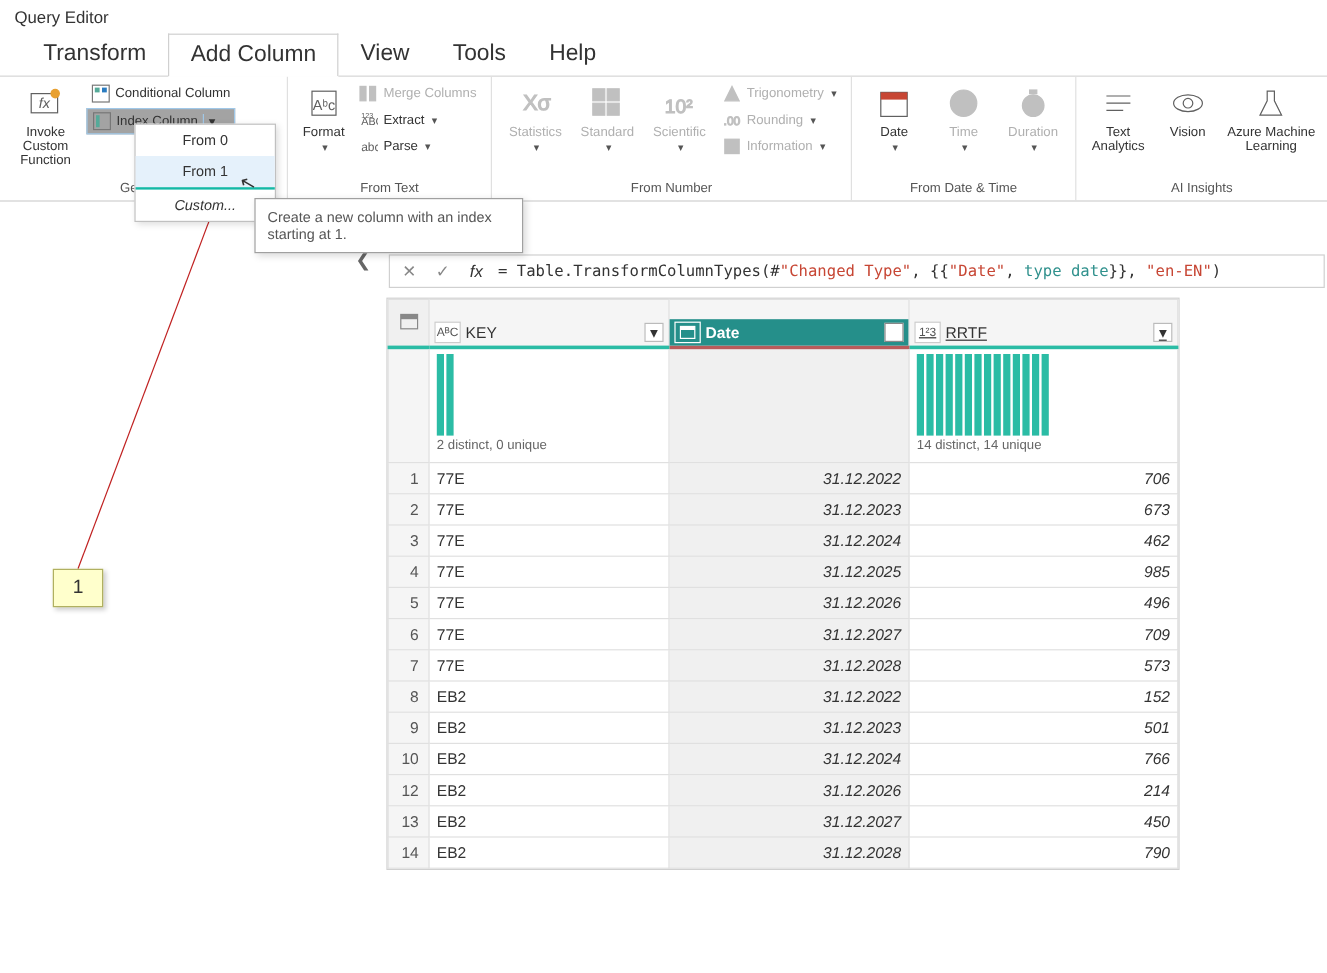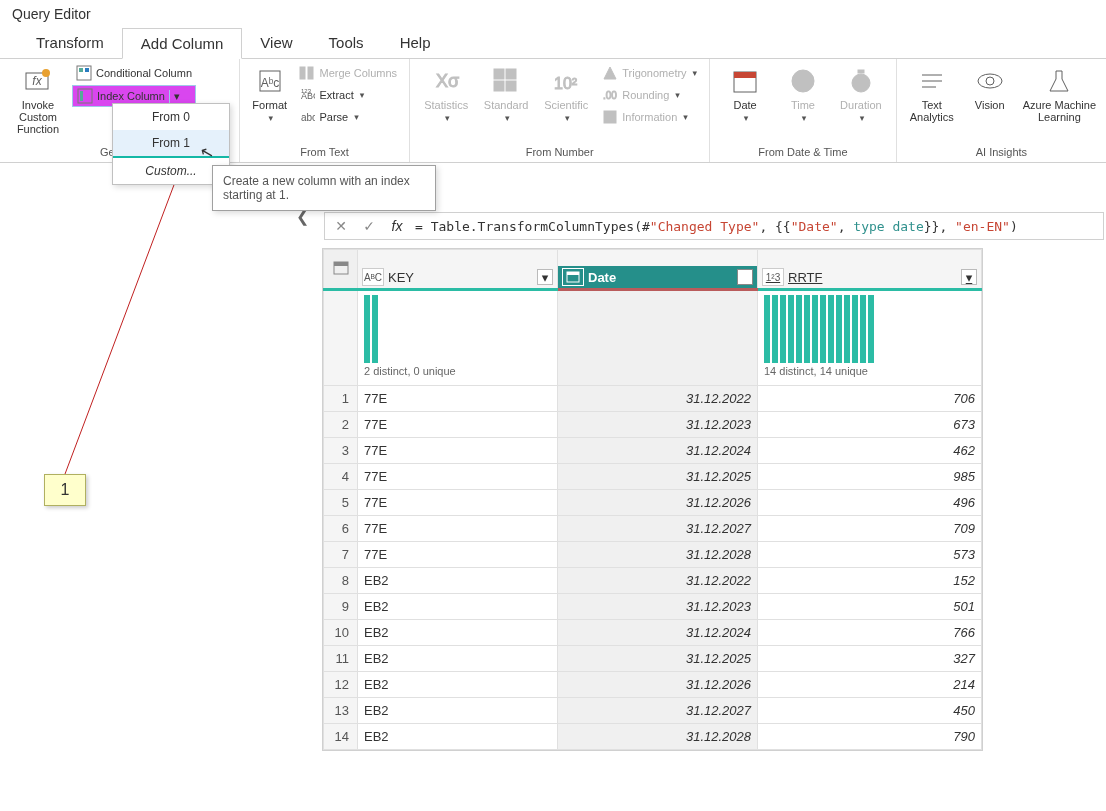--- a/index.html
+++ b/index.html
@@ -1,20 +1,20 @@
 <!DOCTYPE html>
 <html><head>
 <meta charset="utf-8">
 <style>
 * { margin: 0; padding: 0; box-sizing: border-box; }
 body { font-family: "Segoe UI", Tahoma, sans-serif; font-size: 12px; background: #fff; color: #333; width: 1106px; height: 811px; overflow: hidden; position: relative; }
 
 .title-bar { padding: 6px 12px; font-size: 14px; }
 .menu-bar { display: flex; gap: 0; border-bottom: 1px solid #d0d0d0; padding-left: 18px; }
-.menu-item { padding: 6px 18px; cursor: pointer; font-size: 15px; }
+.menu-item { padding: 6px 18px; cursor: pointer; font-size: 19px; }
 .menu-item.active { background: #fff; border: 1px solid #d0d0d0; border-bottom: 1px solid #fff; margin-bottom: -1px; }
 
 .ribbon { display: flex; border-bottom: 1px solid #d0d0d0; height: 104px; background: #fff; }
 .ribbon-group { border-right: 1px solid #e0e0e0; display: flex; flex-direction: column; justify-content: space-between; padding: 4px 8px 2px; position: relative; }
 .ribbon-group-label { text-align: center; font-size: 11px; color: #555; padding: 2px 0; }
 .ribbon-buttons { display: flex; align-items: flex-start; gap: 4px; flex: 1; }
 .large-btn { display: flex; flex-direction: column; align-items: center; justify-content: flex-start; width: 60px; text-align: center; font-size: 11px; cursor: pointer; padding-top: 2px; gap: 2px; }
 .large-btn .icon { width: 32px; height: 32px; display: flex; align-items: center; justify-content: center; }
 .small-stack { display: flex; flex-direction: column; gap: 2px; }
 .small-btn { display: flex; align-items: center; gap: 4px; font-size: 11px; cursor: pointer; padding: 2px 4px; white-space: nowrap; }
@@ -100,21 +100,21 @@
         <div class="small-btn">
           <span class="icon">
               <svg width="16" height="16">
                 <rect x="1" y="1" width="14" height="14" fill="none" stroke="#777"></rect>
                 <rect x="3" y="3" width="4" height="4" fill="#5a9"></rect>
                 <rect x="9" y="3" width="4" height="4" fill="#2a7cc0"></rect>
               </svg>
             </span>
           <span>Conditional Column</span>
         </div>
-        <div class="small-btn" style="border:1px solid #a0c8e8;background:#d946ef;padding:2px 4px;">
+        <div class="small-btn" style="border:1px solid #a0c8e8;background:#a3a3a3;padding:2px 4px;">
           <span class="icon">
               <svg width="16" height="16">
                 <rect x="1" y="1" width="14" height="14" fill="none" stroke="#777"></rect>
                 <rect x="3" y="3" width="3" height="10" fill="#5a9"></rect>
               </svg>
             </span>
           <span>Index Column</span>
           <span style="border-left:1px solid #a0c8e8;padding-left:4px;">▾</span>
         </div>
       </div>
@@ -442,26 +442,20 @@
           <td class="date">31.12.2023</td>
           <td class="rrtf">501</td>
         </tr>
         <tr>
           <td class="rownum">10</td>
           <td class="key">EB2</td>
           <td class="date">31.12.2024</td>
           <td class="rrtf">766</td>
         </tr>
         <tr>
-          <td class="rownum">11</td>
-          <td class="key">EB2</td>
-          <td class="date">31.12.2025</td>
-          <td class="rrtf">327</td>
-        </tr>
-        <tr>
           <td class="rownum">12</td>
           <td class="key">EB2</td>
           <td class="date">31.12.2026</td>
           <td class="rrtf">214</td>
         </tr>
         <tr>
           <td class="rownum">13</td>
           <td class="key">EB2</td>
           <td class="date">31.12.2027</td>
           <td class="rrtf">450</td>

